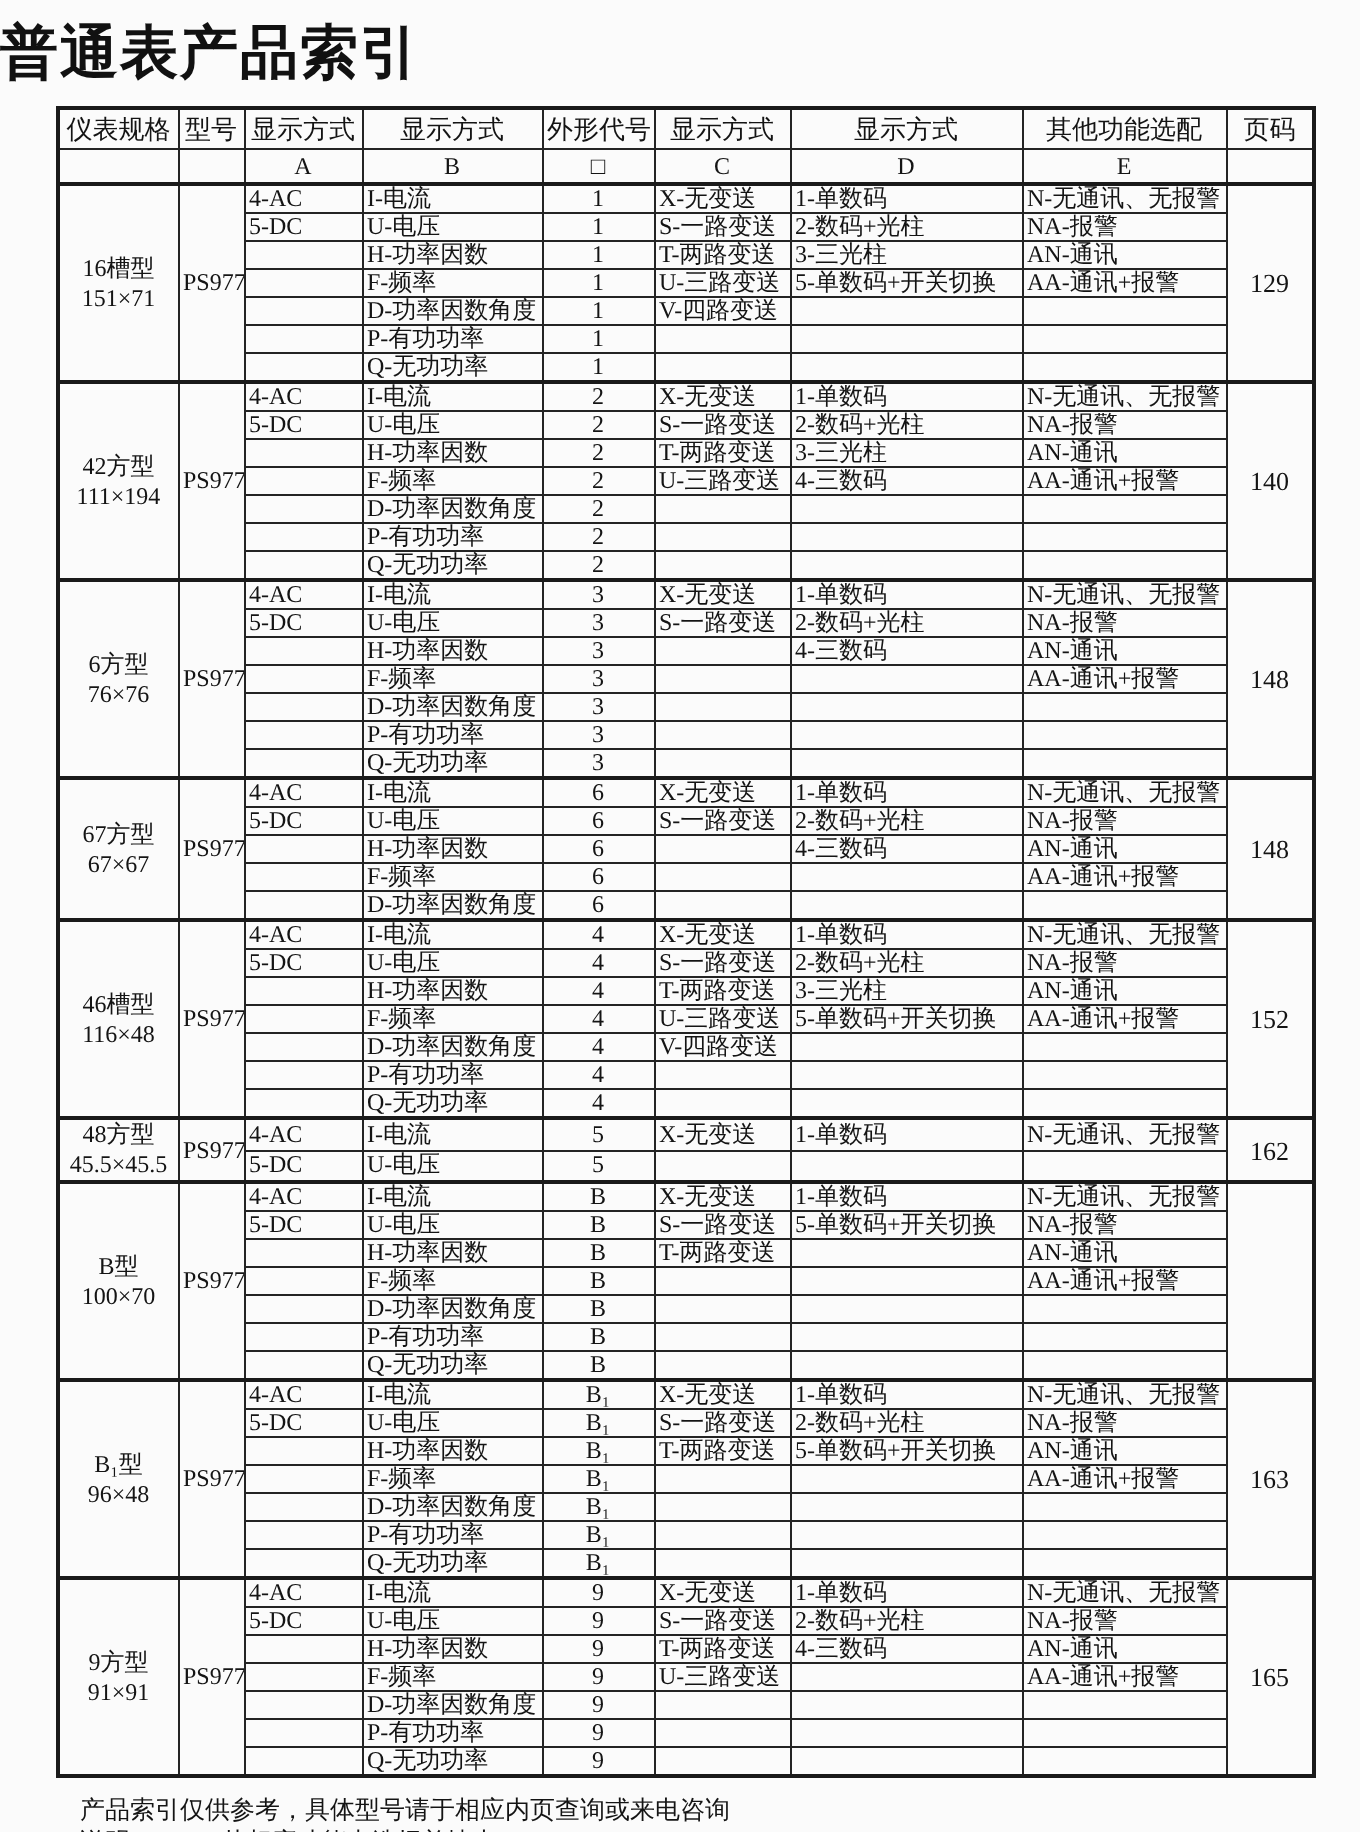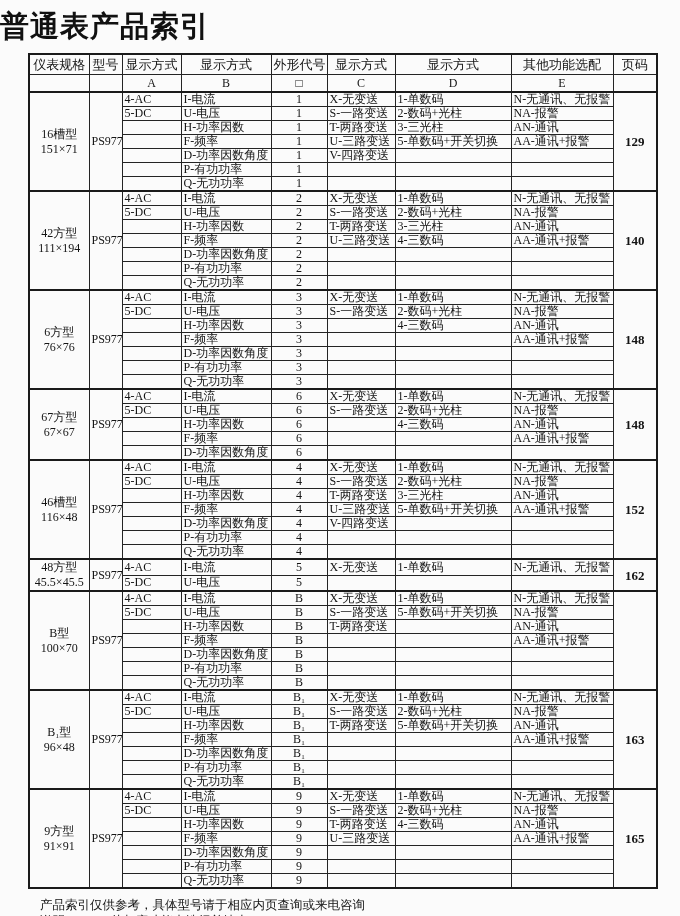--- a/index.html
+++ b/index.html
@@ -39,21 +39,21 @@
     vertical-align:middle;
     color:#141414;
   }
   thead tr.h1 th{height:19px;font-size:13px;margin-left:27px;}
   thead tr.h2 th{height:16px;font-size:12px;}
   tbody.block{border-top:2px solid #1a1a1a;}
   td.col-signal, td.col-measure, td.col-trans, td.col-display, td.col-other{
     text-align:left;
   }
   td.spec-cell{font-size:12px;line-height:15px;}
-  td.page-cell{font-size:13px;font-weight:bold;}
+  td.page-cell{font-size:13px;}
   .footer{
     margin:9px 0 0 30px;
     font-size:12.5px;
     line-height:15px;
     color:#141414;
   }
   .footer p{margin:0 0 1px 10px;}
 </style>
 </head>
 <body>

